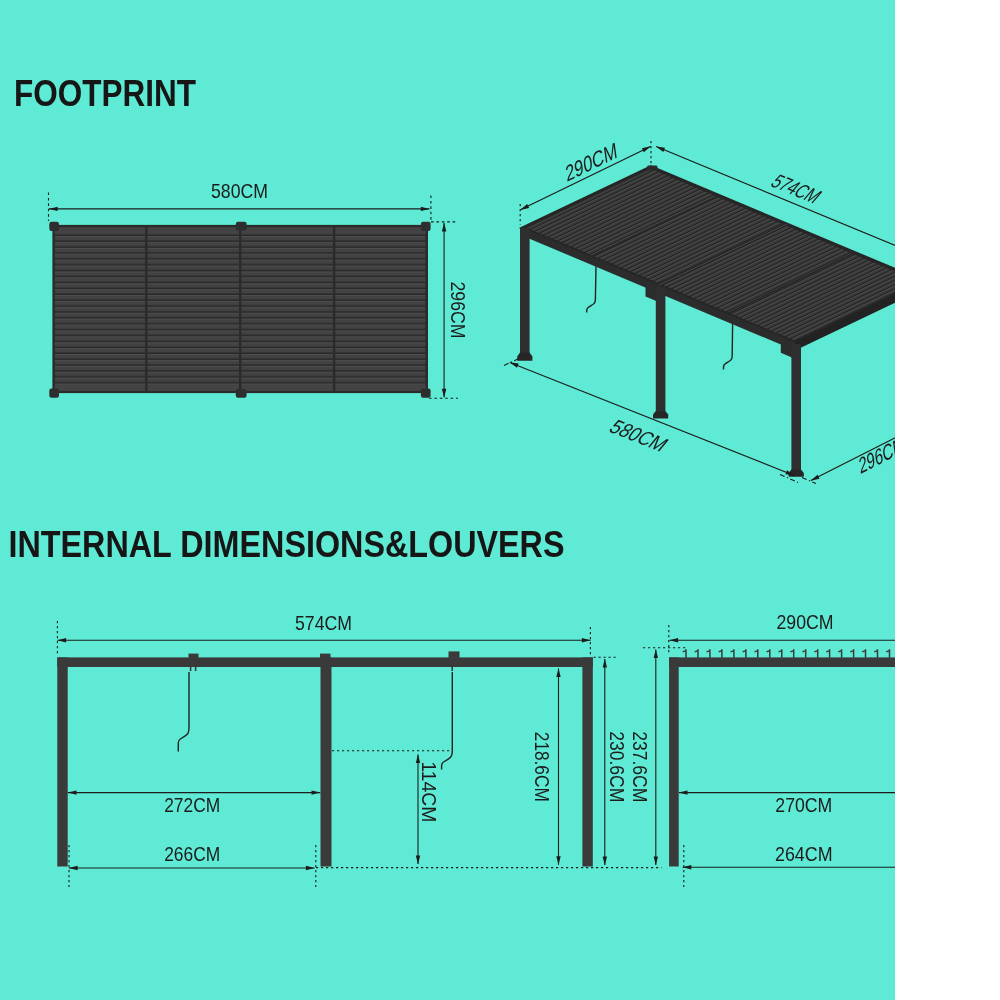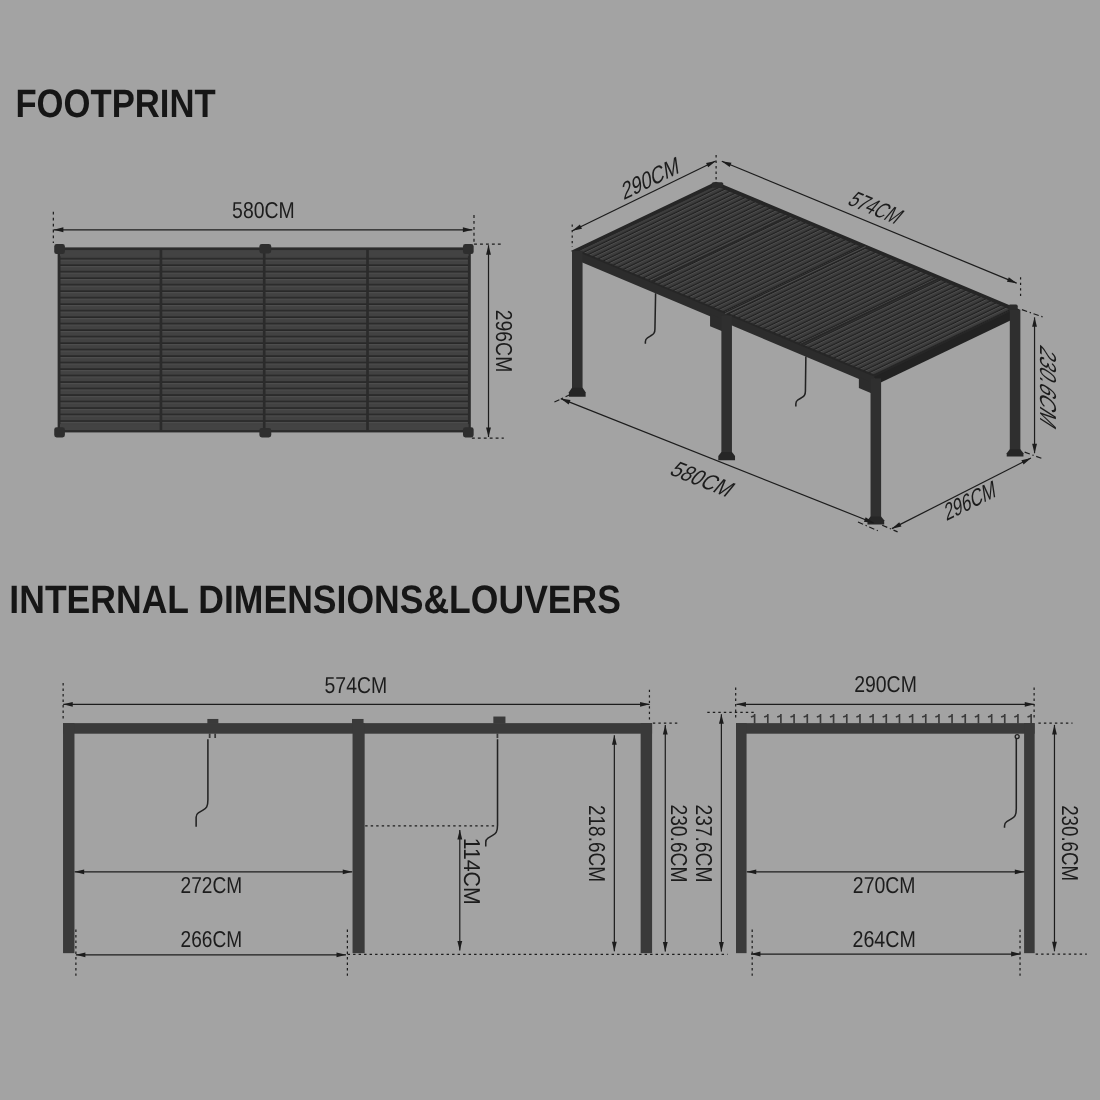--- a/index.html
+++ b/index.html
@@ -1,16 +1,16 @@
 <!DOCTYPE html>
 <html><head>
 <meta charset="utf-8">
 <style>
   html,body{margin:0;padding:0;background:#ffffff;}
-  .page{position:relative;width:1000px;height:1000px;background:#a3a3a3;overflow:hidden;}
+  .page{position:relative;width:895px;height:1000px;background:#5eead4;overflow:hidden;}
   svg{position:absolute;left:0;top:0;}
   text{font-family:"Liberation Sans",sans-serif;fill:#1c1c1c;}
   .dim{font-size:21px;}
   .ttl{font-size:36px;font-weight:bold;fill:#161616;}
 </style>
 </head>
 <body>
 <div class="page">
 <svg width="1000" height="1000" viewBox="0 0 1000 1000">
 <defs>

